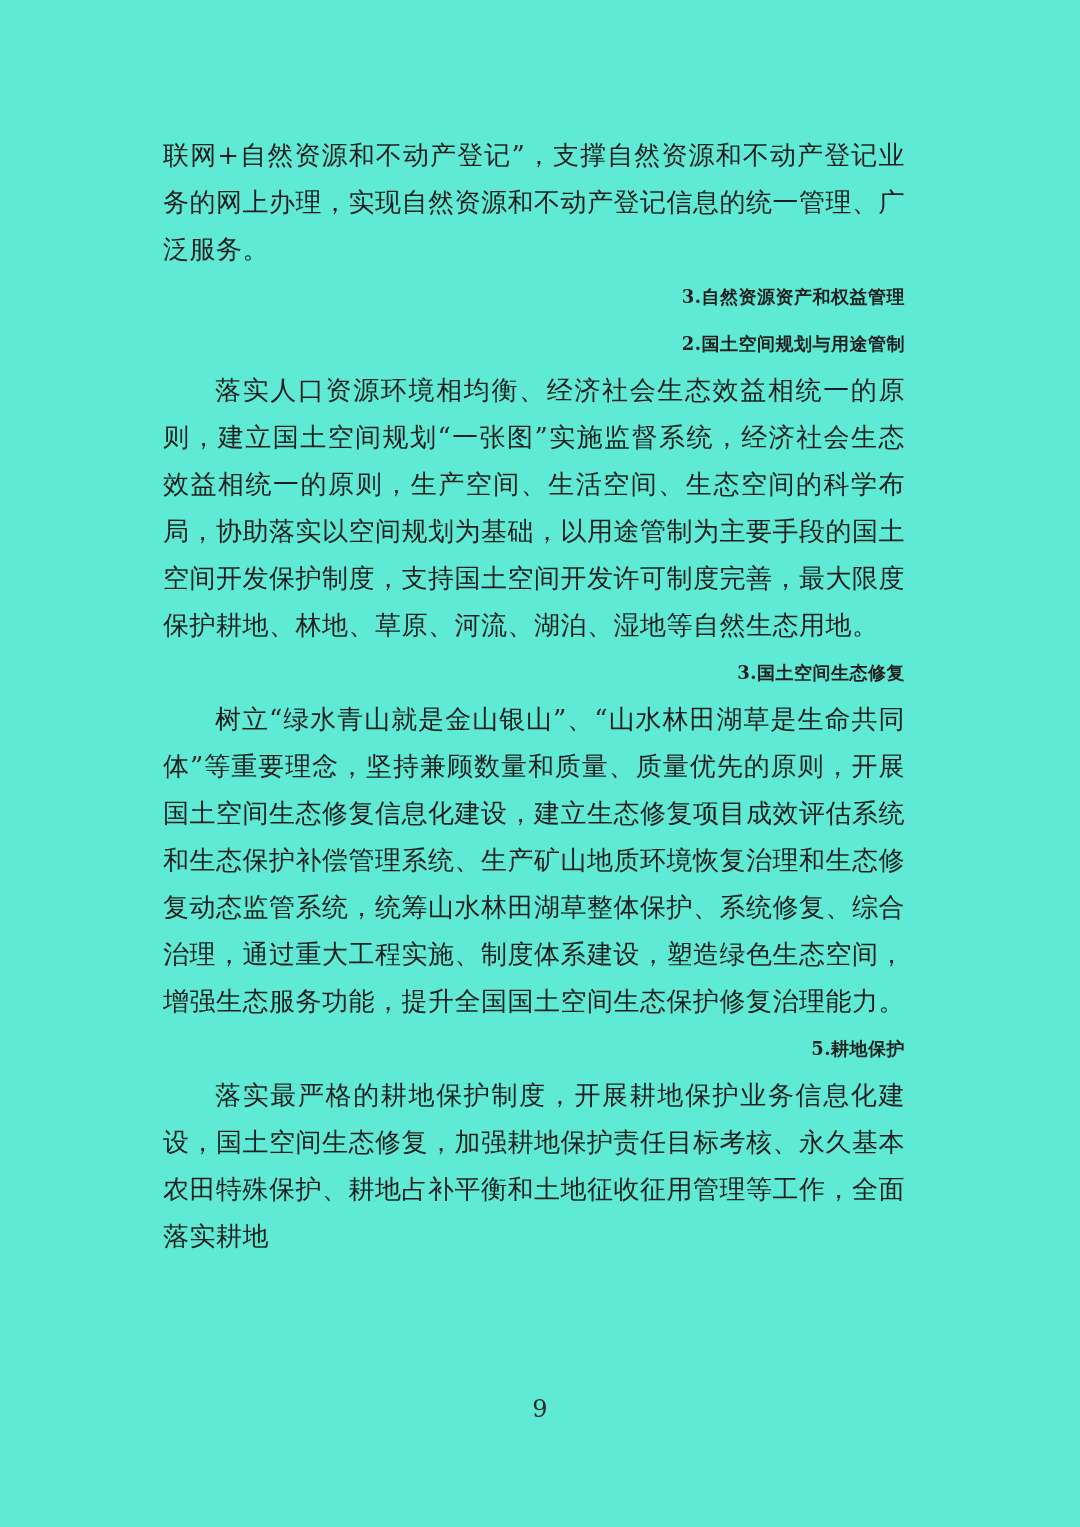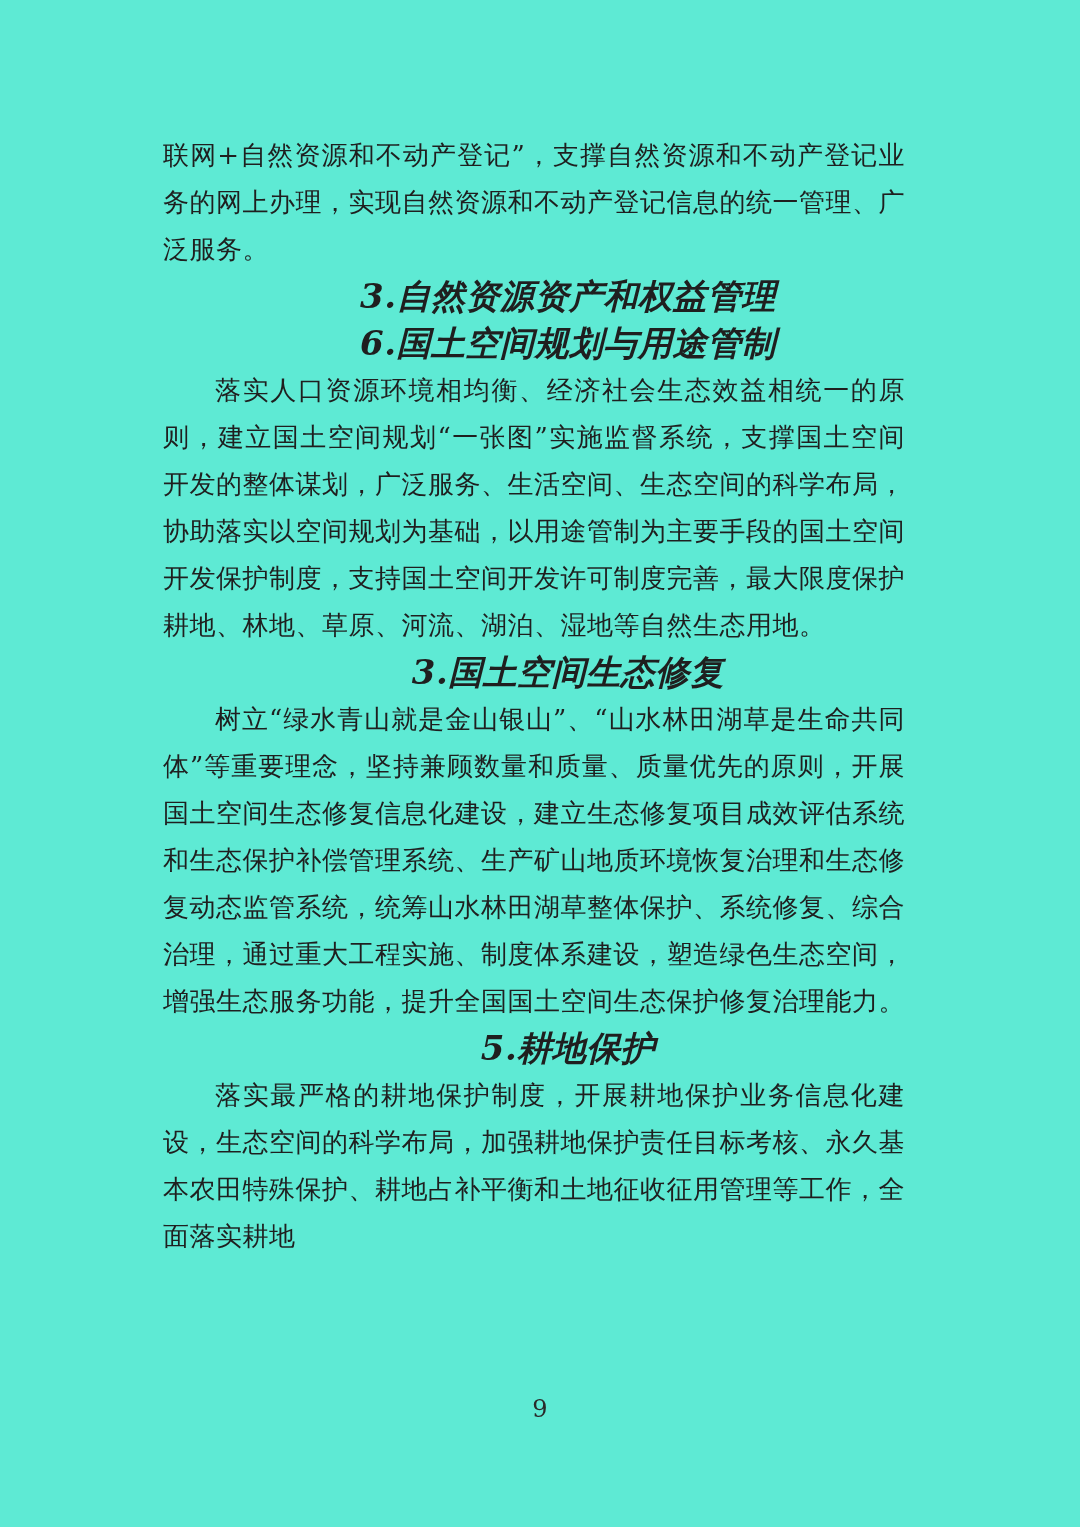--- a/index.html
+++ b/index.html
@@ -30,26 +30,25 @@
     margin: 0;
     padding: 0;
     text-indent: 2em;
   }
   .para.no-indent {
     text-indent: 0;
   }
   .heading {
     margin: 0;
     padding: 0;
-    font-size: 34px;
+    font-size: 18px;
     line-height: 47px;
     font-weight: bold;
     text-indent: 2em;
-    text-align: center;
-    font-style: italic;
+    text-align: right;
   }
   .page-number {
     position: absolute;
     left: 0;
     top: 1394px;
     width: 100%;
     text-align: center;
     font-size: 24px;
     line-height: 30px;
     color: #2a2a2a;
@@ -58,27 +57,27 @@
 </head>
 <body>
 
 <div class="page">
   <div class="content">
     <p class="para no-indent">联网+自然资源和不动产登记”，支撑自然资源和不动产登记业务的网上办理，实现自然资源和不动产登记信息的统一管理、广泛服务。</p>
 
     <h3 class="heading">3.自然资源资产和权益管理</h3>
 
 
-    <h3 class="heading">6.国土空间规划与用途管制</h3>
+    <h3 class="heading">2.国土空间规划与用途管制</h3>
 
-    <p class="para">落实人口资源环境相均衡、经济社会生态效益相统一的原则，建立国土空间规划“一张图”实施监督系统，支撑国土空间开发的整体谋划，广泛服务、生活空间、生态空间的科学布局，协助落实以空间规划为基础，以用途管制为主要手段的国土空间开发保护制度，支持国土空间开发许可制度完善，最大限度保护耕地、林地、草原、河流、湖泊、湿地等自然生态用地。</p>
+    <p class="para">落实人口资源环境相均衡、经济社会生态效益相统一的原则，建立国土空间规划“一张图”实施监督系统，经济社会生态效益相统一的原则，生产空间、生活空间、生态空间的科学布局，协助落实以空间规划为基础，以用途管制为主要手段的国土空间开发保护制度，支持国土空间开发许可制度完善，最大限度保护耕地、林地、草原、河流、湖泊、湿地等自然生态用地。</p>
 
     <h3 class="heading">3.国土空间生态修复</h3>
 
     <p class="para">树立“绿水青山就是金山银山”、“山水林田湖草是生命共同体”等重要理念，坚持兼顾数量和质量、质量优先的原则，开展国土空间生态修复信息化建设，建立生态修复项目成效评估系统和生态保护补偿管理系统、生产矿山地质环境恢复治理和生态修复动态监管系统，统筹山水林田湖草整体保护、系统修复、综合治理，通过重大工程实施、制度体系建设，塑造绿色生态空间，增强生态服务功能，提升全国国土空间生态保护修复治理能力。</p>
 
     <h3 class="heading">5.耕地保护</h3>
 
-    <p class="para">落实最严格的耕地保护制度，开展耕地保护业务信息化建设，生态空间的科学布局，加强耕地保护责任目标考核、永久基本农田特殊保护、耕地占补平衡和土地征收征用管理等工作，全面落实耕地</p>
+    <p class="para">落实最严格的耕地保护制度，开展耕地保护业务信息化建设，国土空间生态修复，加强耕地保护责任目标考核、永久基本农田特殊保护、耕地占补平衡和土地征收征用管理等工作，全面落实耕地</p>
   </div>
 
   <div class="page-number">9</div>
 </div>
 
 </body></html>

